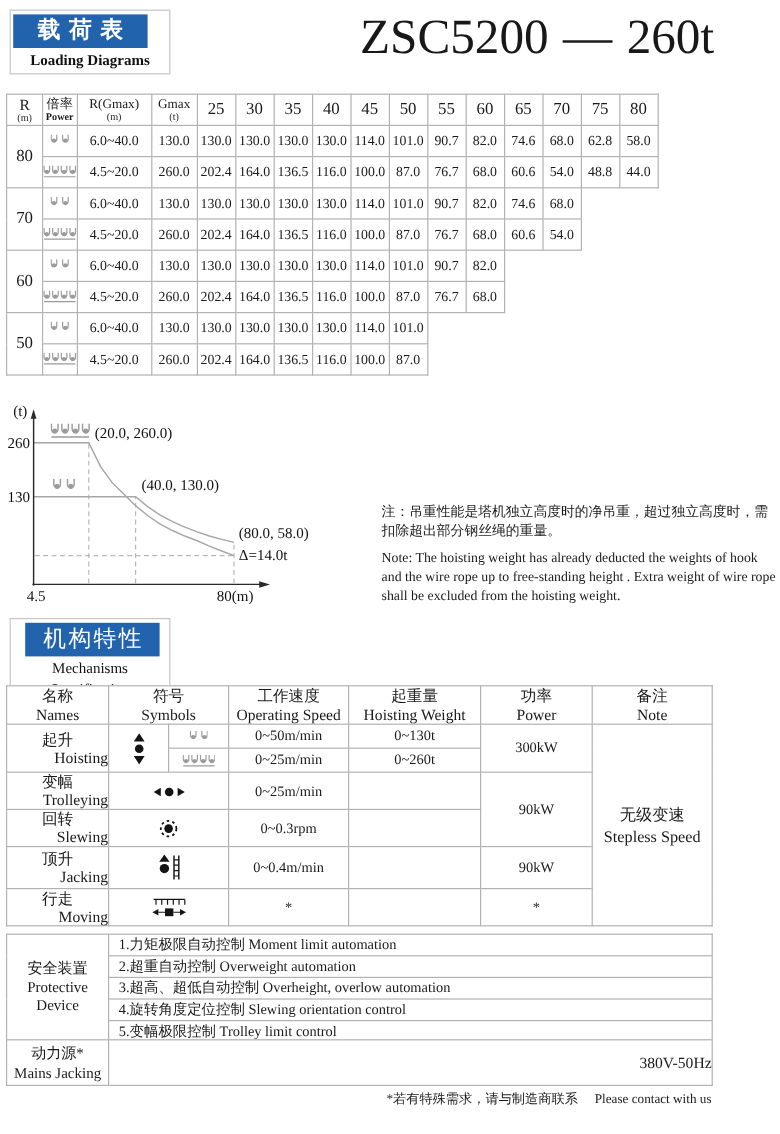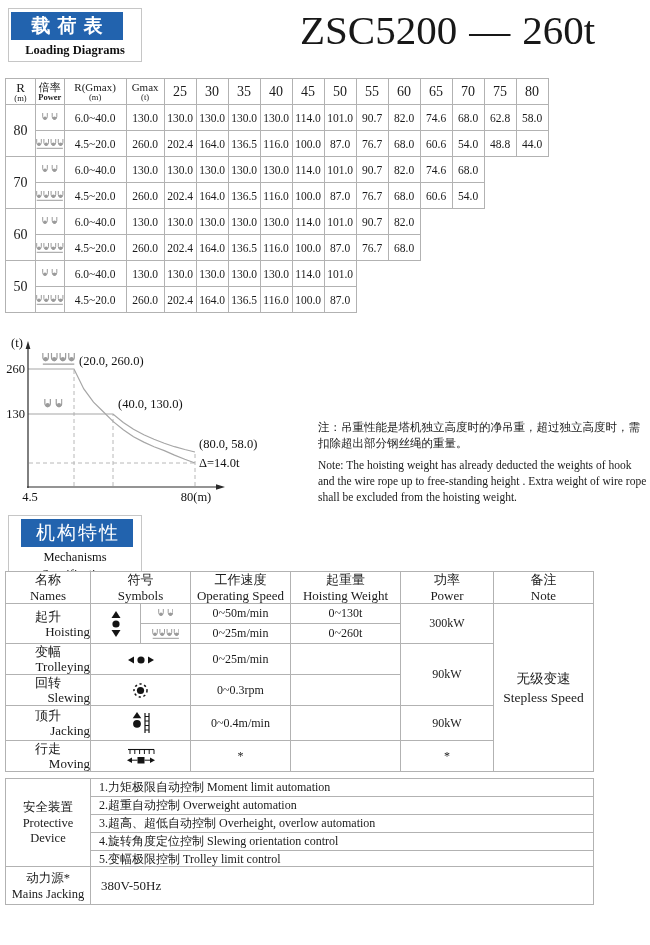--- a/index.html
+++ b/index.html
@@ -31,21 +31,21 @@
   .mh1{font-size:13px;line-height:16px;}
   .mh2{font-size:13px;line-height:15px;}
   .nm1{font-size:13px;line-height:15px;}
   .nm2{font-size:13px;line-height:15px;text-align:right;}
   .mnote div{font-size:13.5px;line-height:19px;}
   #protTable{left:5px;top:778px;}
   #protTable .pitem{text-align:left;padding-left:8px;font-size:12px;}
   #protTable .plab div{font-size:12.5px;line-height:15.5px;}
   #mainsTable{left:5px;top:866px;}
   #mainsTable .plab div{font-size:12.5px;line-height:16px;}
-  #mainsTable .mval{text-align:left;padding-left:10px;font-size:13px;}
+  #mainsTable .mval{text-align:right;padding-left:10px;font-size:13px;}
   
   #chart{position:absolute;left:0;top:335px;}
   .ax{stroke:#2a2a2a;stroke-width:1.2;}
   .curve{fill:none;stroke:#a6a6a6;stroke-width:1.2;}
   .dash{stroke:#b8b8b8;stroke-width:1;stroke-dasharray:4,3;}
   .ct{font-size:12.5px;font-family:"Liberation Serif",serif;fill:#111;}
   
   .notes{position:absolute;left:318px;top:419px;width:332px;font-size:11.5px;line-height:1.42;}
   .notes .cnote{margin-bottom:5px;}
   .footer{position:absolute;left:5px;top:908px;width:588px;text-align:right;font-size:11px;}
@@ -528,14 +528,17 @@
         <tr style="height:38px">
           <td class="plab">
             <div>动力源*</div>
             <div>Mains Jacking</div>
           </td>
           <td class="mval">380V-50Hz</td>
         </tr>
       </tbody>
     </table>
 
+  <div class="footer">
+    <span>*若有特殊需求，请与制造商联系</span><span class="en">Please contact with us</span>
+  </div>
 
 </div>
 
 </body></html>

